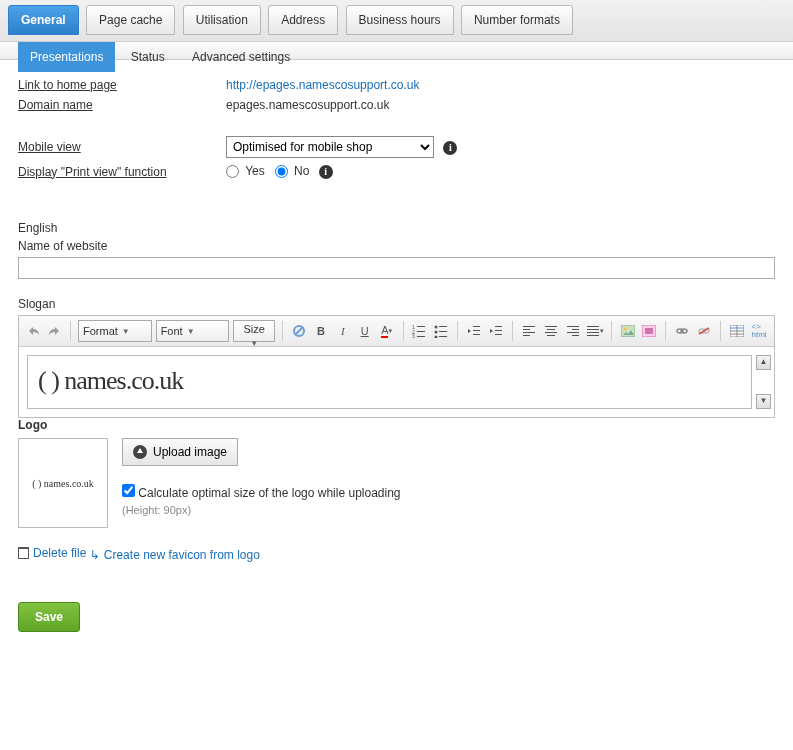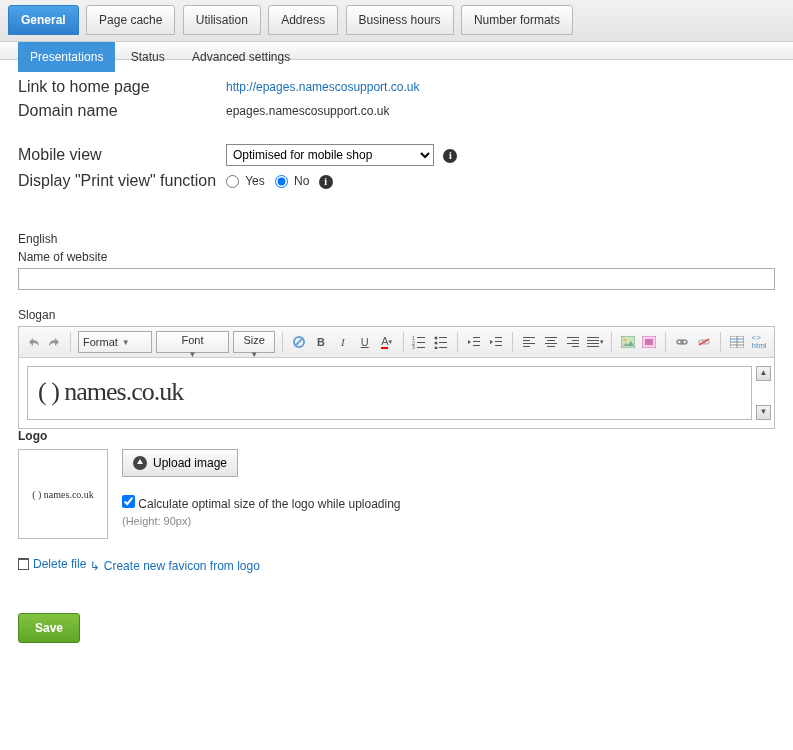--- a/index.html
+++ b/index.html
@@ -6,21 +6,21 @@
 body{font-family:Arial,Helvetica,sans-serif;font-size:12px;color:#333;background:#fff;width:793px;}
 .topbar{background:linear-gradient(#f1f1f1,#e4e4e4);padding:4px 0 0 8px;height:42px;border-bottom:1px solid #ccc;}
 .topbar .tab{display:inline-block;background:linear-gradient(#fefefe,#e8e8e8);border:1px solid #b8b8b8;border-radius:3px 3px 0 0;padding:7px 12px;margin-right:4px;font-size:12px;color:#333;cursor:pointer;position:relative;top:1px;}
 .topbar .tab.active{background:linear-gradient(#4ba3e8,#2d7fcc);color:#fff;border-color:#2d7fcc;font-weight:bold;}
 .subtabs{background:linear-gradient(#fdfdfd,#ededed);border-bottom:1px solid #ccc;height:18px;padding-left:18px;}
 .subtabs .stab{display:inline-block;padding:8px 12px;font-size:12px;color:#333;cursor:pointer;}
 .subtabs .stab.active{background:#3e94db;color:#fff;position:relative;}
 .subtabs .stab.active::after{content:"";position:absolute;bottom:-6px;left:50%;margin-left:-6px;border:6px solid transparent;border-top-color:#3e94db;}
 .content{padding:18px 18px 30px 18px;}
 .row{display:flex;margin-bottom:6px;align-items:center;}
-.row .lbl{width:208px;font-size:16px;}
+.row .lbl{width:208px;font-size:12px;text-decoration:underline;}
 .row .val{font-size:12px;}
 .link{color:#1a6fb8;text-decoration:none;}
 select{font-size:12px;padding:1px 2px;border:1px solid #888;background:#fff;height:22px;width:208px;}
 .info-icon{display:inline-block;width:14px;height:14px;border-radius:50%;background:#333;color:#fff;text-align:center;line-height:14px;font-size:10px;font-weight:bold;margin-left:6px;font-family:serif;}
 input[type=radio]{vertical-align:middle;margin-right:3px;}
 .spacer{height:18px;}
 .full-input{width:100%;border:1px solid #aaa;height:22px;padding:2px 4px;font-size:12px;}
 .editor-wrap{border:1px solid #bfbfbf;margin-top:4px;}
 .editor-toolbar{background:linear-gradient(#fafafa,#ebebeb);border-bottom:1px solid #ccc;padding:4px 6px;display:flex;align-items:center;gap:4px;flex-wrap:nowrap;}
 .tb-btn{width:18px;height:18px;display:inline-flex;align-items:center;justify-content:center;cursor:pointer;color:#555;font-size:11px;}
@@ -120,21 +120,21 @@
             <svg width="14" height="12" viewBox="0 0 14 12">
               <path d="M8 2l4 4-4 4V7c-3 0-5 1-6 3 0-4 3-6 6-6V2z" fill="#999"></path>
             </svg>
           </span>
       </div>
       <span class="tb-sep"></span>
       <span class="tb-select" style="width:74px;">
           <span>Format</span>
           <span class="caret">▼</span>
         </span>
-      <span class="tb-select" style="width:74px;flex-direction:column;">
+      <span class="tb-select" style="width:74px;">
           <span>Font</span>
           <span class="caret">▼</span>
         </span>
       <span class="tb-select" style="width:42px;flex-direction:column;">
           <span>Size</span>
           <span class="caret">▼</span>
         </span>
       <span class="tb-sep"></span>
       <span class="tb-btn">
           <svg width="14" height="14">

